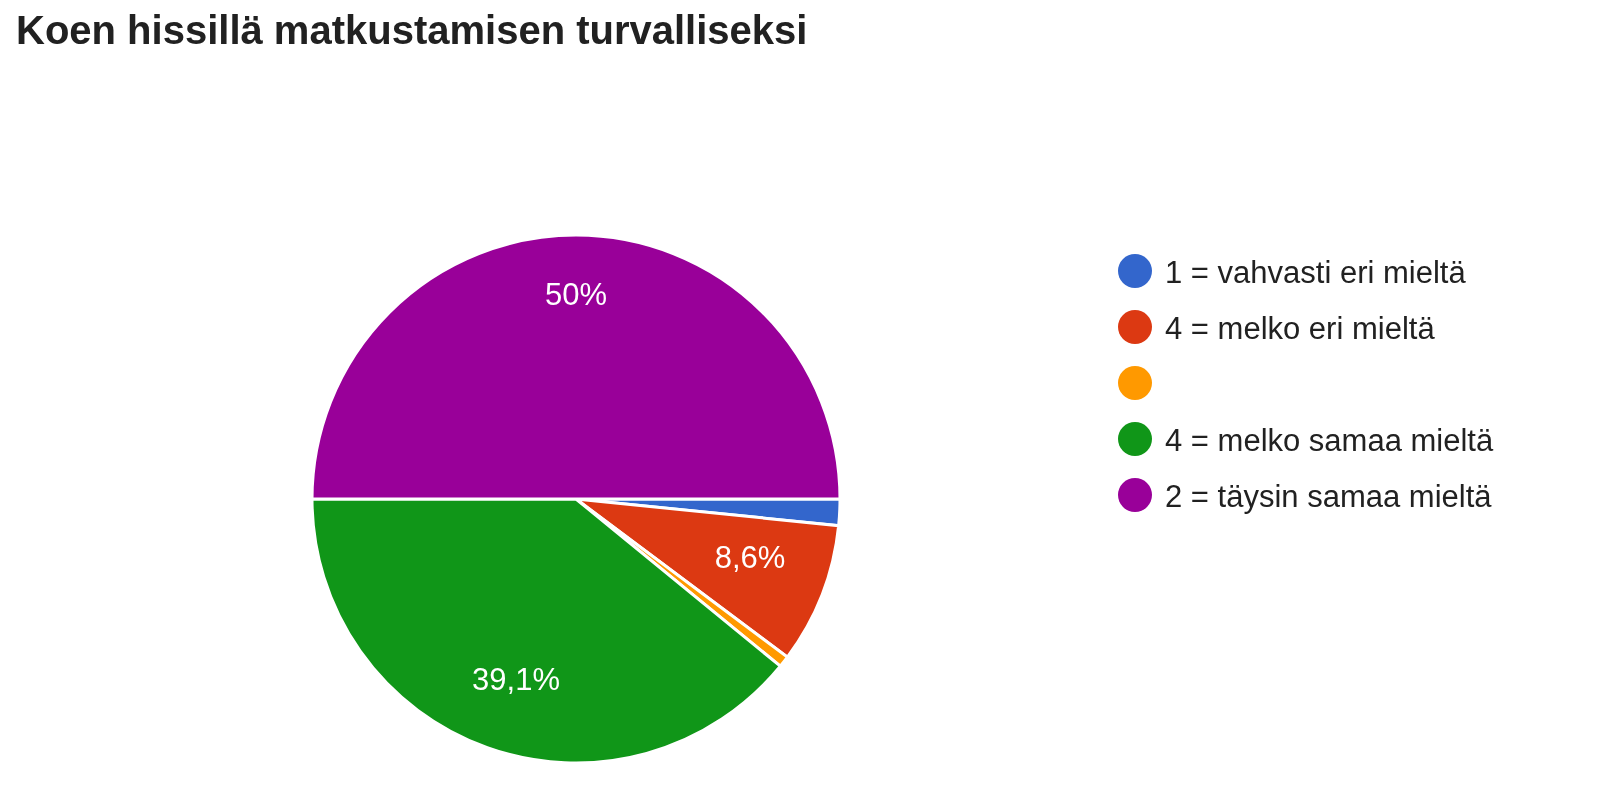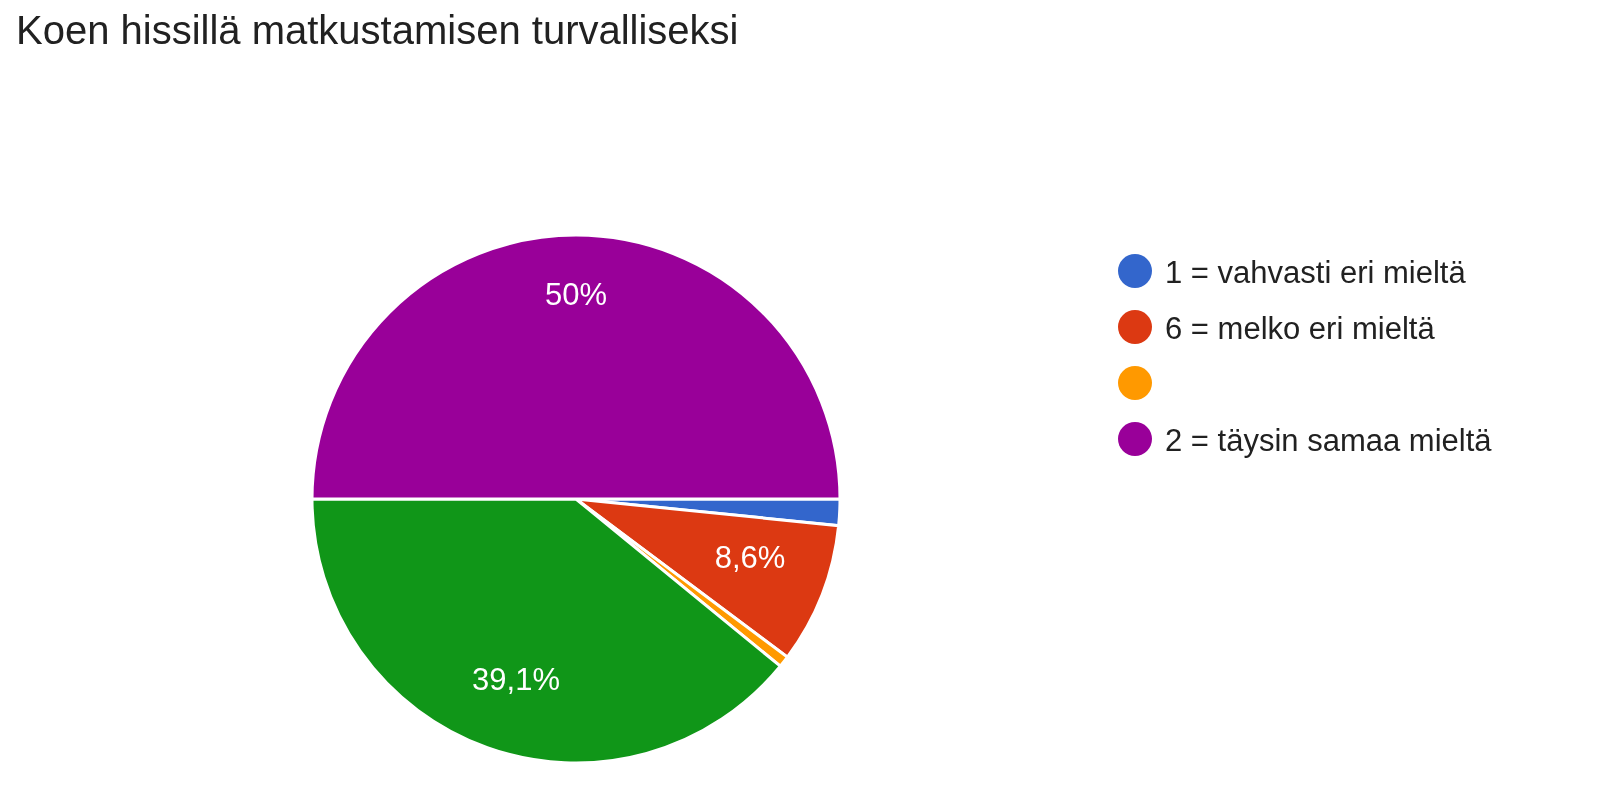--- a/index.html
+++ b/index.html
@@ -21,21 +21,21 @@
     left: 0; top: 0;
     width: 1621px;
     height: 799px;
   }
 
   #chart-title {
     position: absolute;
     left: 16px;
     top: 8px;
     font-size: 40px;
-    font-weight: 400;
+    font-weight: 700;
     color: #212121;
     letter-spacing: 0px;
     white-space: nowrap;
   }
 
   #pie-area {
     position: absolute;
     left: 0;
     top: 0;
     width: 1100px;
@@ -106,24 +106,28 @@
     </svg>
   </div>
 
   <div id="legend">
       <div class="legend-item">
         <span class="legend-swatch" style="background: rgb(51, 102, 204);"></span>
         <span class="legend-label">1 = vahvasti eri mieltä</span>
       </div>
       <div class="legend-item">
         <span class="legend-swatch" style="background: rgb(220, 57, 18);"></span>
-        <span class="legend-label">6 = melko eri mieltä</span>
+        <span class="legend-label">4 = melko eri mieltä</span>
       </div>
       <div class="legend-item">
         <span class="legend-swatch" style="background: rgb(255, 153, 0);"></span>
+      </div>
+      <div class="legend-item">
+        <span class="legend-swatch" style="background: rgb(16, 150, 24);"></span>
+        <span class="legend-label">4 = melko samaa mieltä</span>
       </div>
       <div class="legend-item">
         <span class="legend-swatch" style="background: rgb(153, 0, 153);"></span>
         <span class="legend-label">2 = täysin samaa mieltä</span>
       </div>
     </div>
 
 </div>
 
 </body></html>

